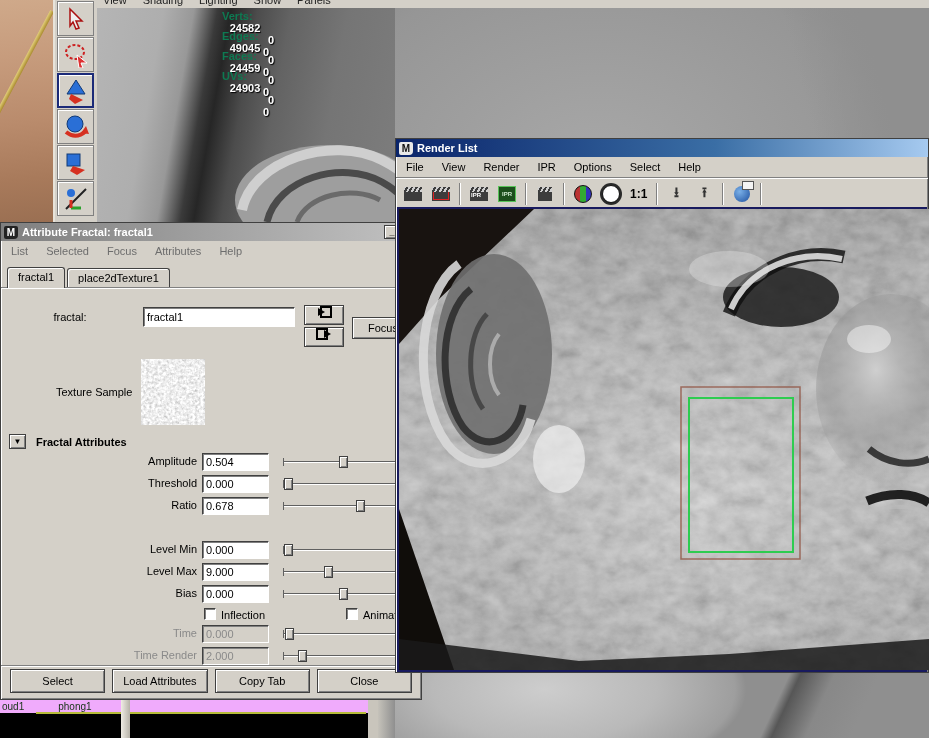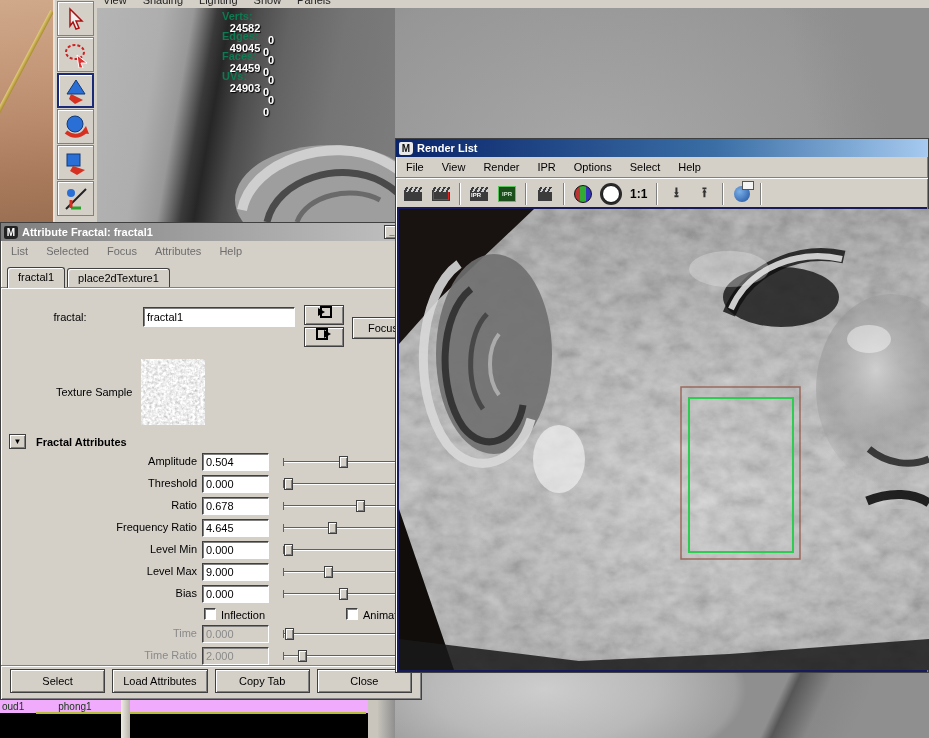--- a/index.html
+++ b/index.html
@@ -320,31 +320,20 @@
       <span class="lab">Ratio</span>
       <input class="field" value="0.678" style="">
       <div class="slider">
           <div class="track"></div>
           <div class="tick" style="left:0"></div>
           <div class="tick" style="right:0"></div>
           <div class="handle" style="left: calc(65% - 6px);"></div>
         </div>
       <div class="btn map-btn"><span class="checker"></span></div>
     </div>
-    <div class="attr-row" style="top:296px">
-      <span class="lab">Frequency Ratio</span>
-      <input class="field" value="4.645" style="">
-      <div class="slider">
-          <div class="track"></div>
-          <div class="tick" style="left:0"></div>
-          <div class="tick" style="right:0"></div>
-          <div class="handle" style="left: calc(40% - 4px);"></div>
-        </div>
-      <div class="btn map-btn"><span class="checker"></span></div>
-    </div>
     <div class="attr-row" style="top:318px">
       <span class="lab">Level Min</span>
       <input class="field" value="0.000" style="">
       <div class="slider">
           <div class="track"></div>
           <div class="tick" style="left:0"></div>
           <div class="tick" style="right:0"></div>
           <div class="handle" style="left: calc(1% + 0px);"></div>
         </div>
       <div class="btn map-btn"><span class="checker"></span></div>
@@ -384,21 +373,21 @@
       <input class="field dis" value="0.000" style="">
       <div class="slider">
           <div class="track"></div>
           <div class="tick" style="left:0"></div>
           <div class="tick" style="right:0"></div>
           <div class="handle" style="left: calc(2% + 0px);"></div>
         </div>
       <div class="btn map-btn dis"><span class="checker"></span></div>
     </div>
     <div class="attr-row dis" style="top:424px">
-      <span class="lab">Time Ratio</span>
+      <span class="lab">Time Render</span>
       <input class="field dis" value="2.000" style="">
       <div class="slider">
           <div class="track"></div>
           <div class="tick" style="left:0"></div>
           <div class="tick" style="right:0"></div>
           <div class="handle" style="left: calc(13% - 1px);"></div>
         </div>
       <div class="btn map-btn dis"><span class="checker"></span></div>
     </div>
 

